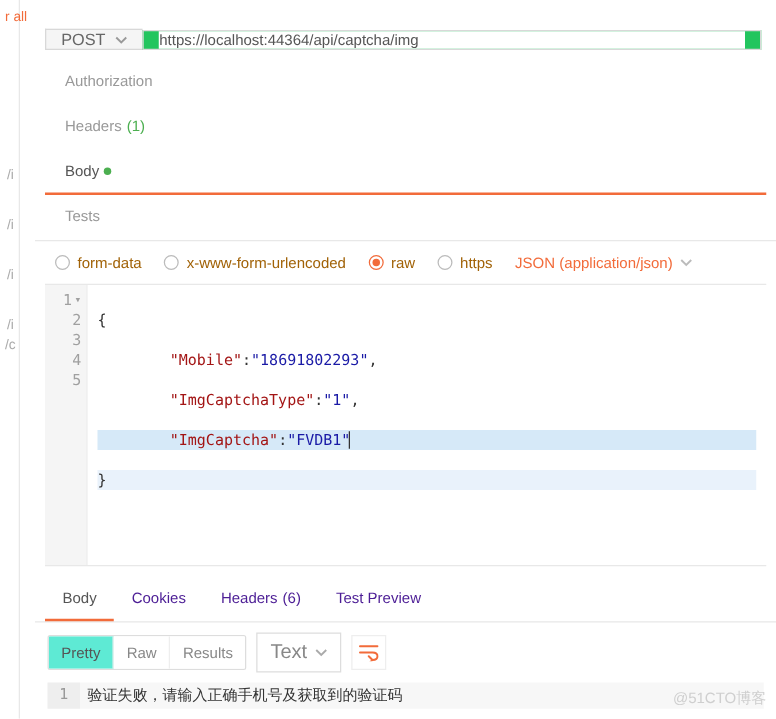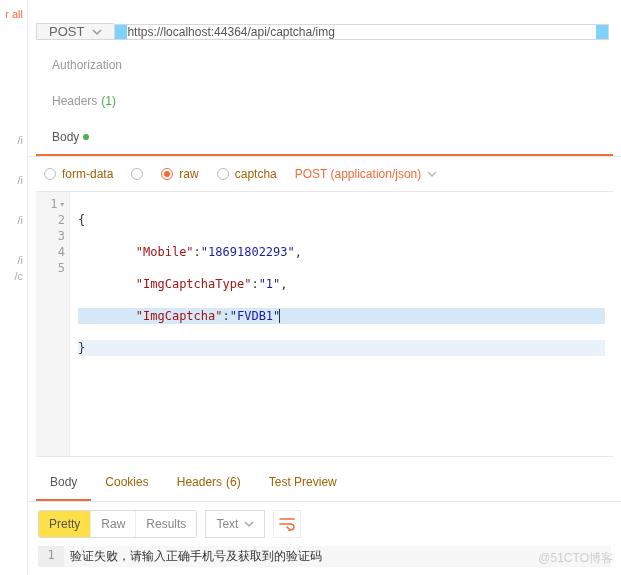--- a/index.html
+++ b/index.html
@@ -7,21 +7,21 @@
       font-family: -apple-system, BlinkMacSystemFont, "Segoe UI", Helvetica, Arial, sans-serif;
       font-size: 12px;
       background: #fff;
       color: #505050;
       width: 621px;
       height: 575px;
       overflow: hidden;
       position: relative;
     }
     .left-panel {
-      position: absolute; left: 0; top: 0; bottom: 0; width: 28px;
+      position: absolute; left: 0; top: 0; bottom: 0; width: 16px;
       border-right: 1px solid #e8e8e8;
       background: #fff;
       padding: 6px 0;
       display: flex; flex-direction: column; align-items: flex-end;
     }
     .left-item {
       color: #aaa; font-size: 11px; padding: 2px 4px; cursor: pointer;
       text-align: right;
       width: 100%;
       white-space: nowrap;
@@ -35,21 +35,21 @@
       display: flex; align-items: flex-end; height: 32px; margin: 8px 12px 8px 8px;
     }
     .method-select {
       display: flex; align-items: center; padding: 0 12px;
       border: 1px solid #d8d8d8; border-right: none;
       background: #f5f5f5; cursor: pointer; gap: 8px;
     }
     .method-select span { color: #666; font-size: 13px; }
     .url-box {
       flex: 1; display: flex; align-items: center;
-      border: 1px solid #d8d8d8; background: #7dd3fc;
+      border: 1px solid #d8d8d8; background: #22c55e;
       padding: 0 12px;
     }
     .url-box input {
       width: 100%; border: none; outline: none; font-size: 12px; color: #555;
     }
     .tabs {
       display: flex; border-bottom: 1px solid #e8e8e8; padding: 0 8px; flex-direction: column;
     }
     .tab {
       padding: 10px 16px; font-size: 12px; color: #999; cursor: pointer;
@@ -95,36 +95,36 @@
     .code .line.hl-light { background: #e9f2fb; }
     .tok-brace { color: #333; }
     .tok-key { color: #a31515; }
     .tok-str { color: #1a1aa6; }
     .caret { border-left: 1px solid #333; margin-left: -1px; animation: blink 1s step-end infinite; }
     @keyframes blink { 50% { opacity: 0; } }
 
     .resp-tabs {
       display: flex; border-bottom: 1px solid #e8e8e8; padding: 0 8px;
     }
-    .resp-tab { padding: 10px 14px; font-size: 12px; color: #a16207; cursor: pointer; border-bottom: 2px solid transparent; display:flex; gap:4px;}
+    .resp-tab { padding: 10px 14px; font-size: 12px; color: #4c1d95; cursor: pointer; border-bottom: 2px solid transparent; display:flex; gap:4px;}
     .resp-tab.active { border-bottom-color: #f26b3a; color: #555; }
     .resp-toolbar {
       display: flex; align-items: center; gap: 8px; padding: 8px 10px;
     }
     .tb-group {
       display: flex; border: 1px solid #ddd; border-radius: 2px; overflow: hidden;
     }
     .tb-btn {
       padding: 6px 10px; font-size: 12px; color: #888; background: #fff; cursor: pointer;
       border-right: 1px solid #eee;
     }
     .tb-btn:last-child { border-right: none; }
-    .tb-btn.active { background: #fde047; color: #555; }
+    .tb-btn.active { background: #5eead4; color: #555; }
     .tb-select {
-      display: flex; align-items: center; padding: 6px 10px; gap: 6px; border: 1px solid #ddd; font-size: 12px; color:#888; cursor:pointer;
+      display: flex; align-items: center; padding: 6px 10px; gap: 6px; border: 1px solid #ddd; font-size: 16px; color:#888; cursor:pointer;
     }
     .line-wrap-icon {
       width: 28px; height: 28px; display: flex; align-items: center; justify-content: center;
       border: 1px solid #eee; cursor: pointer;
     }
     .line-wrap-icon svg { stroke: #f26b3a; stroke-width: 2; fill: none; }
 
     .resp-body {
       margin: 0 10px 8px 10px; display: flex; font-family: Consolas, Monaco, monospace; font-size: 12px;
     }
@@ -175,40 +175,44 @@
         <span>Authorization</span>
       </div>
     <div class="tab">
       <span>Headers</span>
       <span class="count">(1)</span>
     </div>
     <div class="tab active">
       <span>Body</span>
       <span class="dot"></span>
     </div>
+    <div class="tab">
+        <span>Tests</span>
+      </div>
   </div>
 
   <div class="body-type-row">
     <div class="radio-item">
       <span class="radio-dot"></span>
       <span>form-data</span>
     </div>
     <div class="radio-item">
       <span class="radio-dot"></span>
+      <span>x-www-form-urlencoded</span>
     </div>
     <div class="radio-item selected">
       <span class="radio-dot"></span>
       <span>raw</span>
     </div>
     <div class="radio-item">
       <span class="radio-dot"></span>
-      <span>captcha</span>
+      <span>https</span>
     </div>
     <div class="content-type">
-      <span>POST (application/json)</span>
+      <span>JSON (application/json)</span>
       <span class="chev">
         <svg width="10" height="8" viewBox="0 0 10 8">
             <path d="M1 2 L5 6 L9 2" stroke="#bbb" stroke-width="1.5" fill="none"></path>
           </svg>
       </span>
     </div>
   </div>
 
   <div class="editor">
     <div class="gutter">

